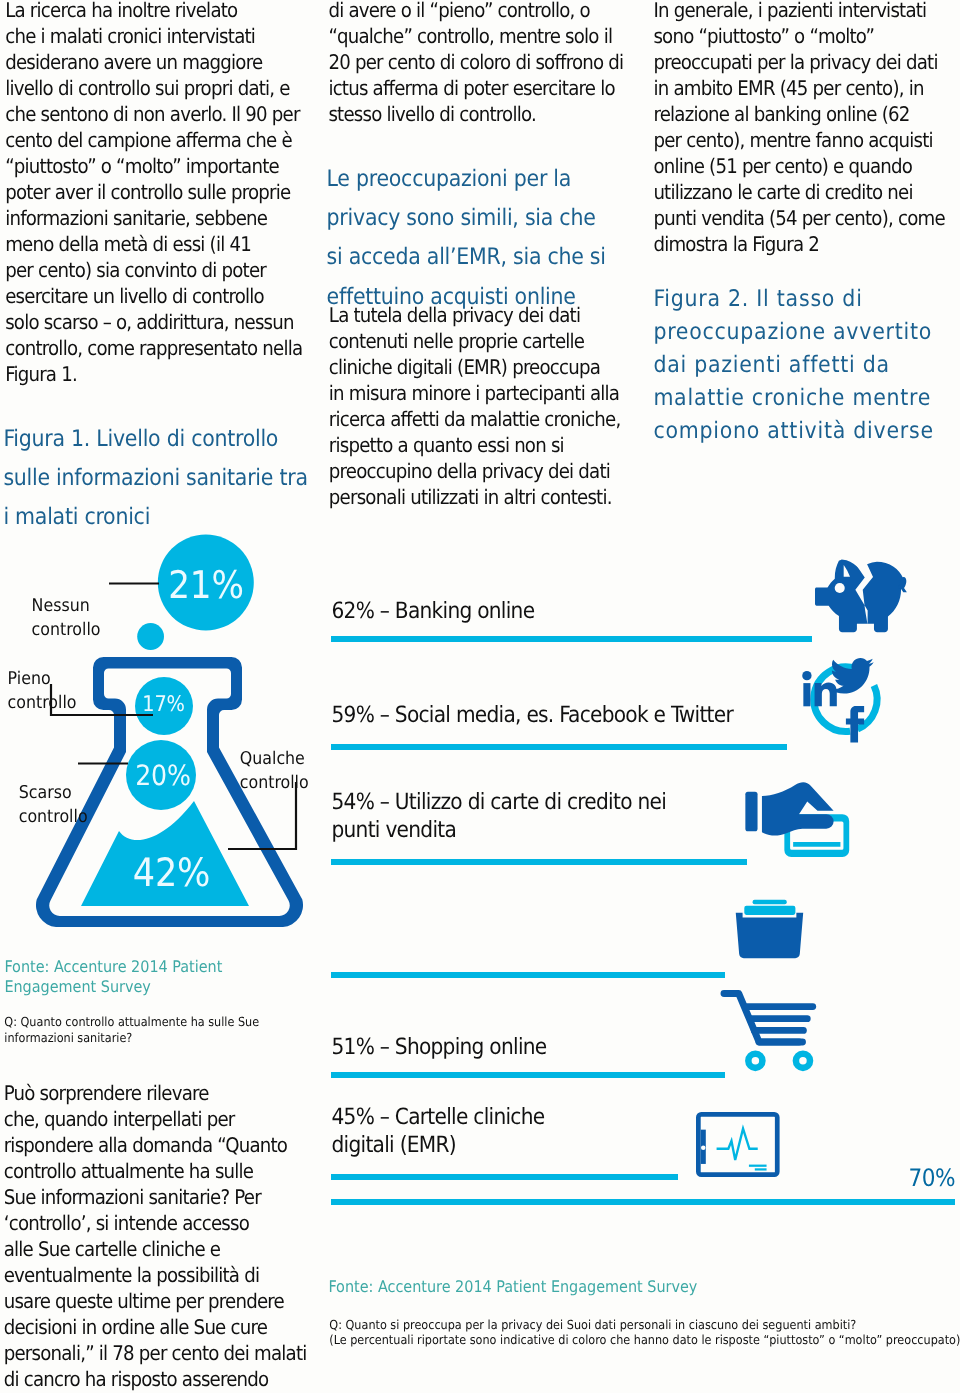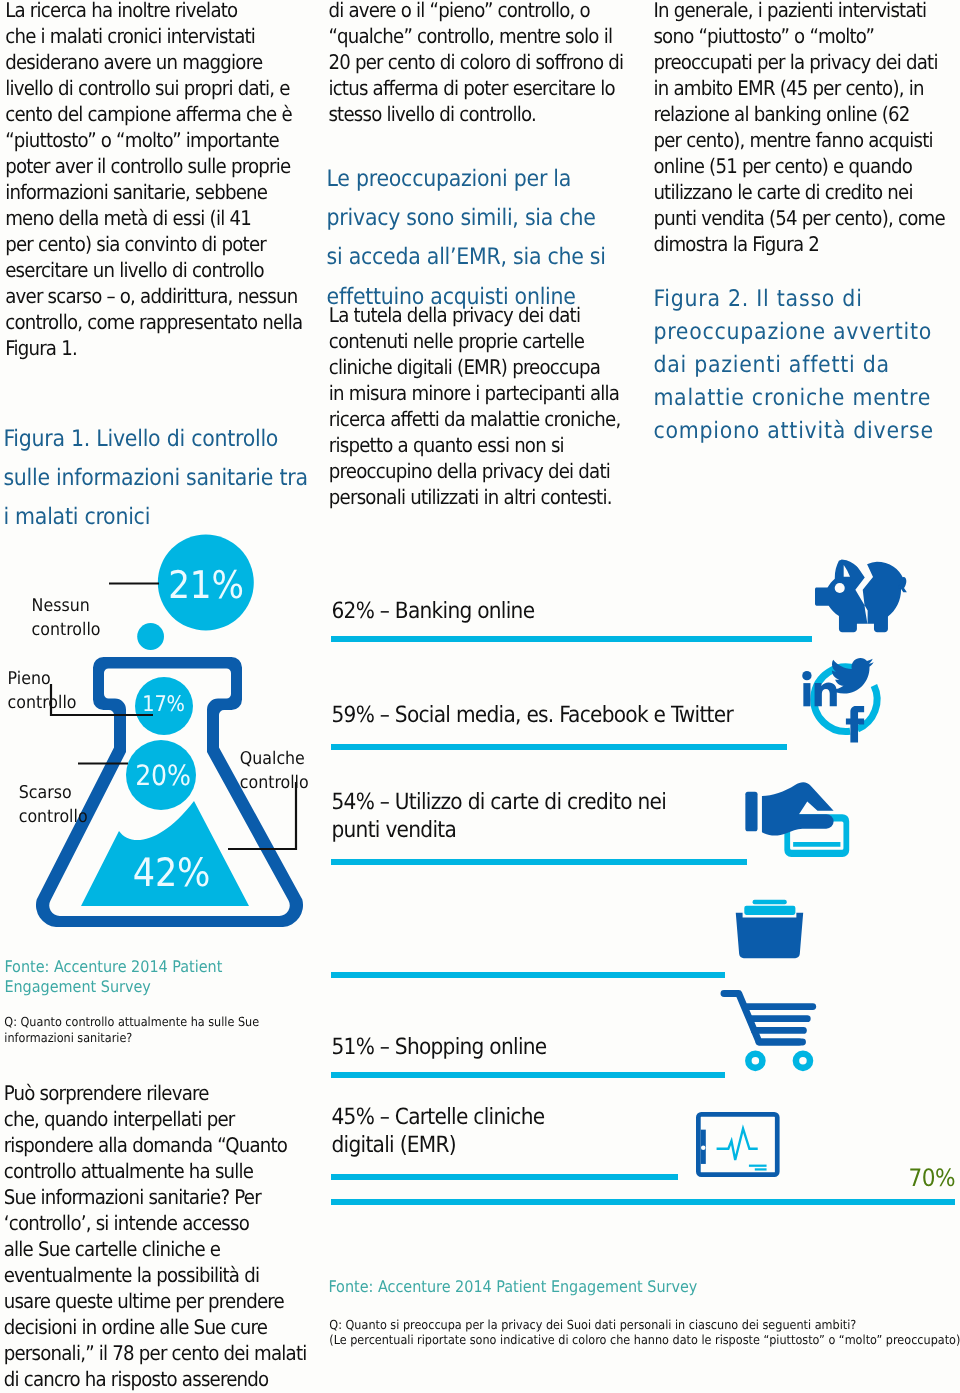--- a/index.html
+++ b/index.html
@@ -19,41 +19,42 @@
   .hd2 span{color:#1b608f;font-size:22.8px;letter-spacing:0.75px;line-height:33px;}
   .lbl{position:absolute;margin-top:32px;}
   .lbl span{display:block;white-space:nowrap;font-size:17.6px;letter-spacing:0px;line-height:24px;color:#111;}
   .fig-src{position:absolute;}
   .fig-src span{display:block;white-space:nowrap;color:#3ea9a5;font-size:16px;letter-spacing:0px;line-height:20px;}
   .fig-q{position:absolute;}
   .fig-q span{display:block;white-space:nowrap;font-size:12.5px;letter-spacing:0px;line-height:15.5px;color:#111;}
   .bar-lbl{position:absolute;}
   .bar-lbl span{display:block;white-space:nowrap;font-size:22.4px;letter-spacing:-0.72px;line-height:28px;color:#111;}
   .bar{position:absolute;height:6px;background:#00b5e2;}
-  .axis-lbl{position:absolute;font-size:24px;letter-spacing:-0.5px;line-height:24px;white-space:nowrap;color:#4d7c0f;}
+  .axis-lbl{position:absolute;font-size:24px;letter-spacing:-0.5px;line-height:24px;white-space:nowrap;color:#0369a1;}
   svg{display:block;position:absolute;overflow:visible;}
 </style>
 </head>
 <body>
 
 <div id="page">
 
 <div class="blk" style="left:5.2px;top:-3px">
   <span>La ricerca ha inoltre rivelato</span>
   <span>che i malati cronici intervistati</span>
   <span>desiderano avere un maggiore</span>
   <span>livello di controllo sui propri dati, e</span>
+  <span>che sentono di non averlo. Il 90 per</span>
   <span>cento del campione afferma che è</span>
   <span>“piuttosto” o “molto” importante</span>
   <span>poter aver il controllo sulle proprie</span>
   <span>informazioni sanitarie, sebbene</span>
   <span>meno della metà di essi (il 41</span>
   <span>per cento) sia convinto di poter</span>
   <span>esercitare un livello di controllo</span>
-  <span>aver scarso – o, addirittura, nessun</span>
+  <span>solo scarso – o, addirittura, nessun</span>
   <span>controllo, come rappresentato nella</span>
   <span>Figura 1.</span>
 </div>
 <div class="blk hd" style="left:3.4px;top:414.5px">
   <span>Figura 1. Livello di controllo</span>
   <span>sulle informazioni sanitarie tra</span>
   <span>i malati cronici</span>
 </div>
 <div class="blk" style="left:3.7px;top:1080px">
   <span>Può sorprendere rilevare</span>

